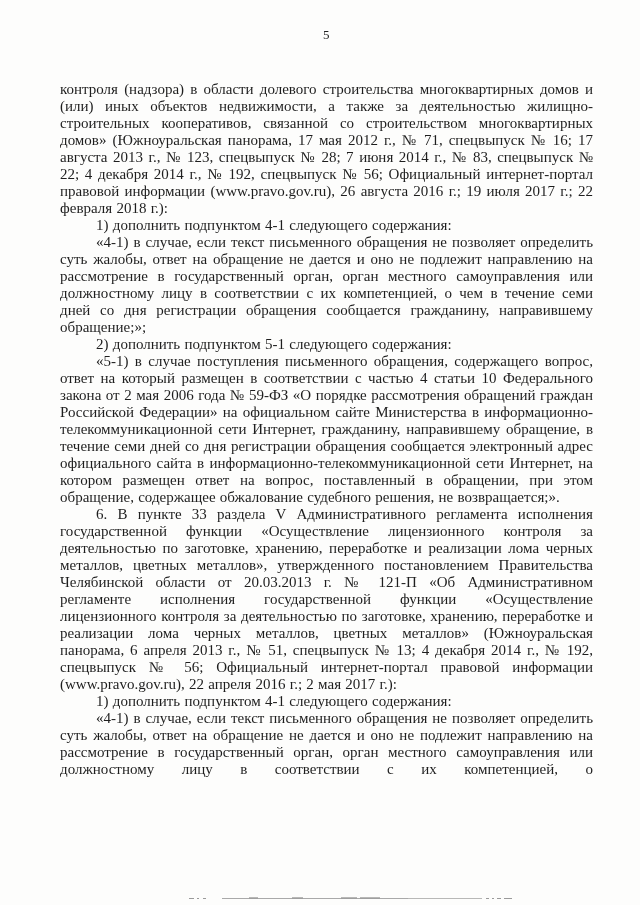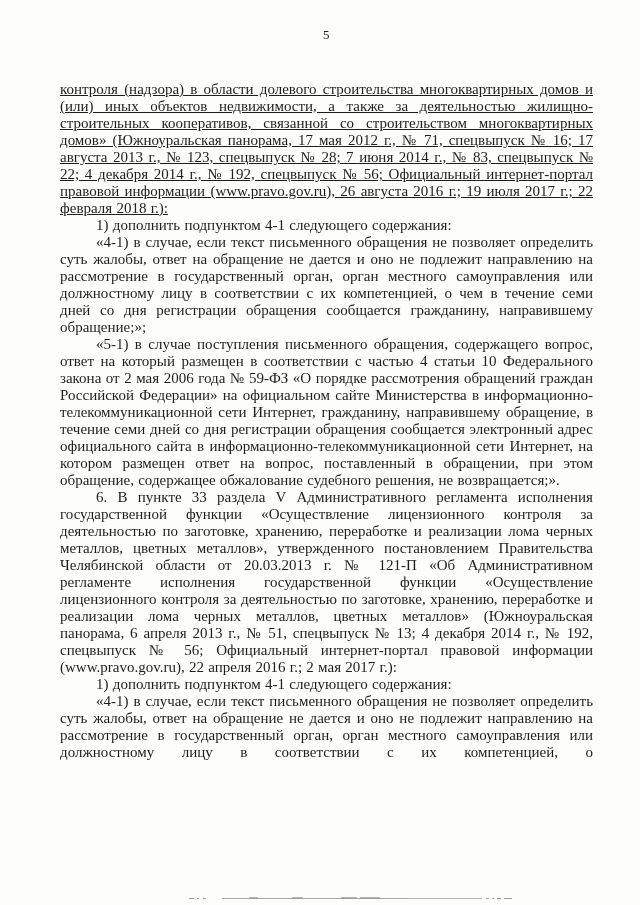--- a/index.html
+++ b/index.html
@@ -40,21 +40,20 @@
     text-align: justify;
     word-spacing: 0.5px;
   }
   .body-text p {
     margin: 0;
     padding: 0;
     text-indent: 36px;
   }
   .body-text p.no-indent {
     text-indent: 0;
-    text-decoration: underline;
   }
   .body-text p.cutoff {
     text-align-last: justify;
   }
   
   .scan-artifact {
     position: absolute;
     top: 897px;
     left: 0;
     width: 640px;
@@ -83,20 +82,21 @@
 <body>
 
 <div class="page">
 
   <div class="page-number">5</div>
 
   <div class="body-text">
     <p class="no-indent">контроля (надзора) в области долевого строительства многоквартирных домов и (или) иных объектов недвижимости, а также за деятельностью жилищно-строительных кооперативов, связанной со строительством многоквартирных домов» (Южноуральская панорама, 17 мая 2012 г., № 71, спецвыпуск № 16; 17 августа 2013 г., № 123, спецвыпуск № 28; 7 июня 2014 г., № 83, спецвыпуск № 22; 4 декабря 2014 г., № 192, спецвыпуск № 56; Официальный интернет-портал правовой информации (www.pravo.gov.ru), 26 августа 2016 г.; 19 июля 2017 г.; 22 февраля 2018 г.):</p>
     <p>1) дополнить подпунктом 4-1 следующего содержания:</p>
     <p>«4-1) в случае, если текст письменного обращения не позволяет определить суть жалобы, ответ на обращение не дается и оно не подлежит направлению на рассмотрение в государственный орган, орган местного самоуправления или должностному лицу в соответствии с их компетенцией, о чем в течение семи дней со дня регистрации обращения сообщается гражданину, направившему обращение;»;</p>
+    <p>2) дополнить подпунктом 5-1 следующего содержания:</p>
     <p>«5-1) в случае поступления письменного обращения, содержащего вопрос, ответ на который размещен в соответствии с частью 4 статьи 10 Федерального закона от 2 мая 2006 года № 59-ФЗ «О порядке рассмотрения обращений граждан Российской Федерации» на официальном сайте Министерства в информационно-телекоммуникационной сети Интернет, гражданину, направившему обращение, в течение семи дней со дня регистрации обращения сообщается электронный адрес официального сайта в информационно-телекоммуникационной сети Интернет, на котором размещен ответ на вопрос, поставленный в обращении, при этом обращение, содержащее обжалование судебного решения, не возвращается;».</p>
     <p>6. В пункте 33 раздела V Административного регламента исполнения государственной функции «Осуществление лицензионного контроля за деятельностью по заготовке, хранению, переработке и реализации лома черных металлов, цветных металлов», утвержденного постановлением Правительства Челябинской области от 20.03.2013 г. № 121-П «Об Административном регламенте исполнения государственной функции «Осуществление лицензионного контроля за деятельностью по заготовке, хранению, переработке и реализации лома черных металлов, цветных металлов» (Южноуральская панорама, 6 апреля 2013 г., № 51, спецвыпуск № 13; 4 декабря 2014 г., № 192, спецвыпуск № 56; Официальный интернет-портал правовой информации (www.pravo.gov.ru), 22 апреля 2016 г.; 2 мая 2017 г.):</p>
     <p>1) дополнить подпунктом 4-1 следующего содержания:</p>
     <p class="cutoff">«4-1) в случае, если текст письменного обращения не позволяет определить суть жалобы, ответ на обращение не дается и оно не подлежит направлению на рассмотрение в государственный орган, орган местного самоуправления или должностному лицу в соответствии с их компетенцией, о</p>
   </div>
 
   <div class="scan-artifact">
     <i class="seg-a"></i>
       <i class="seg-b"></i>
       <i class="seg-c"></i>

